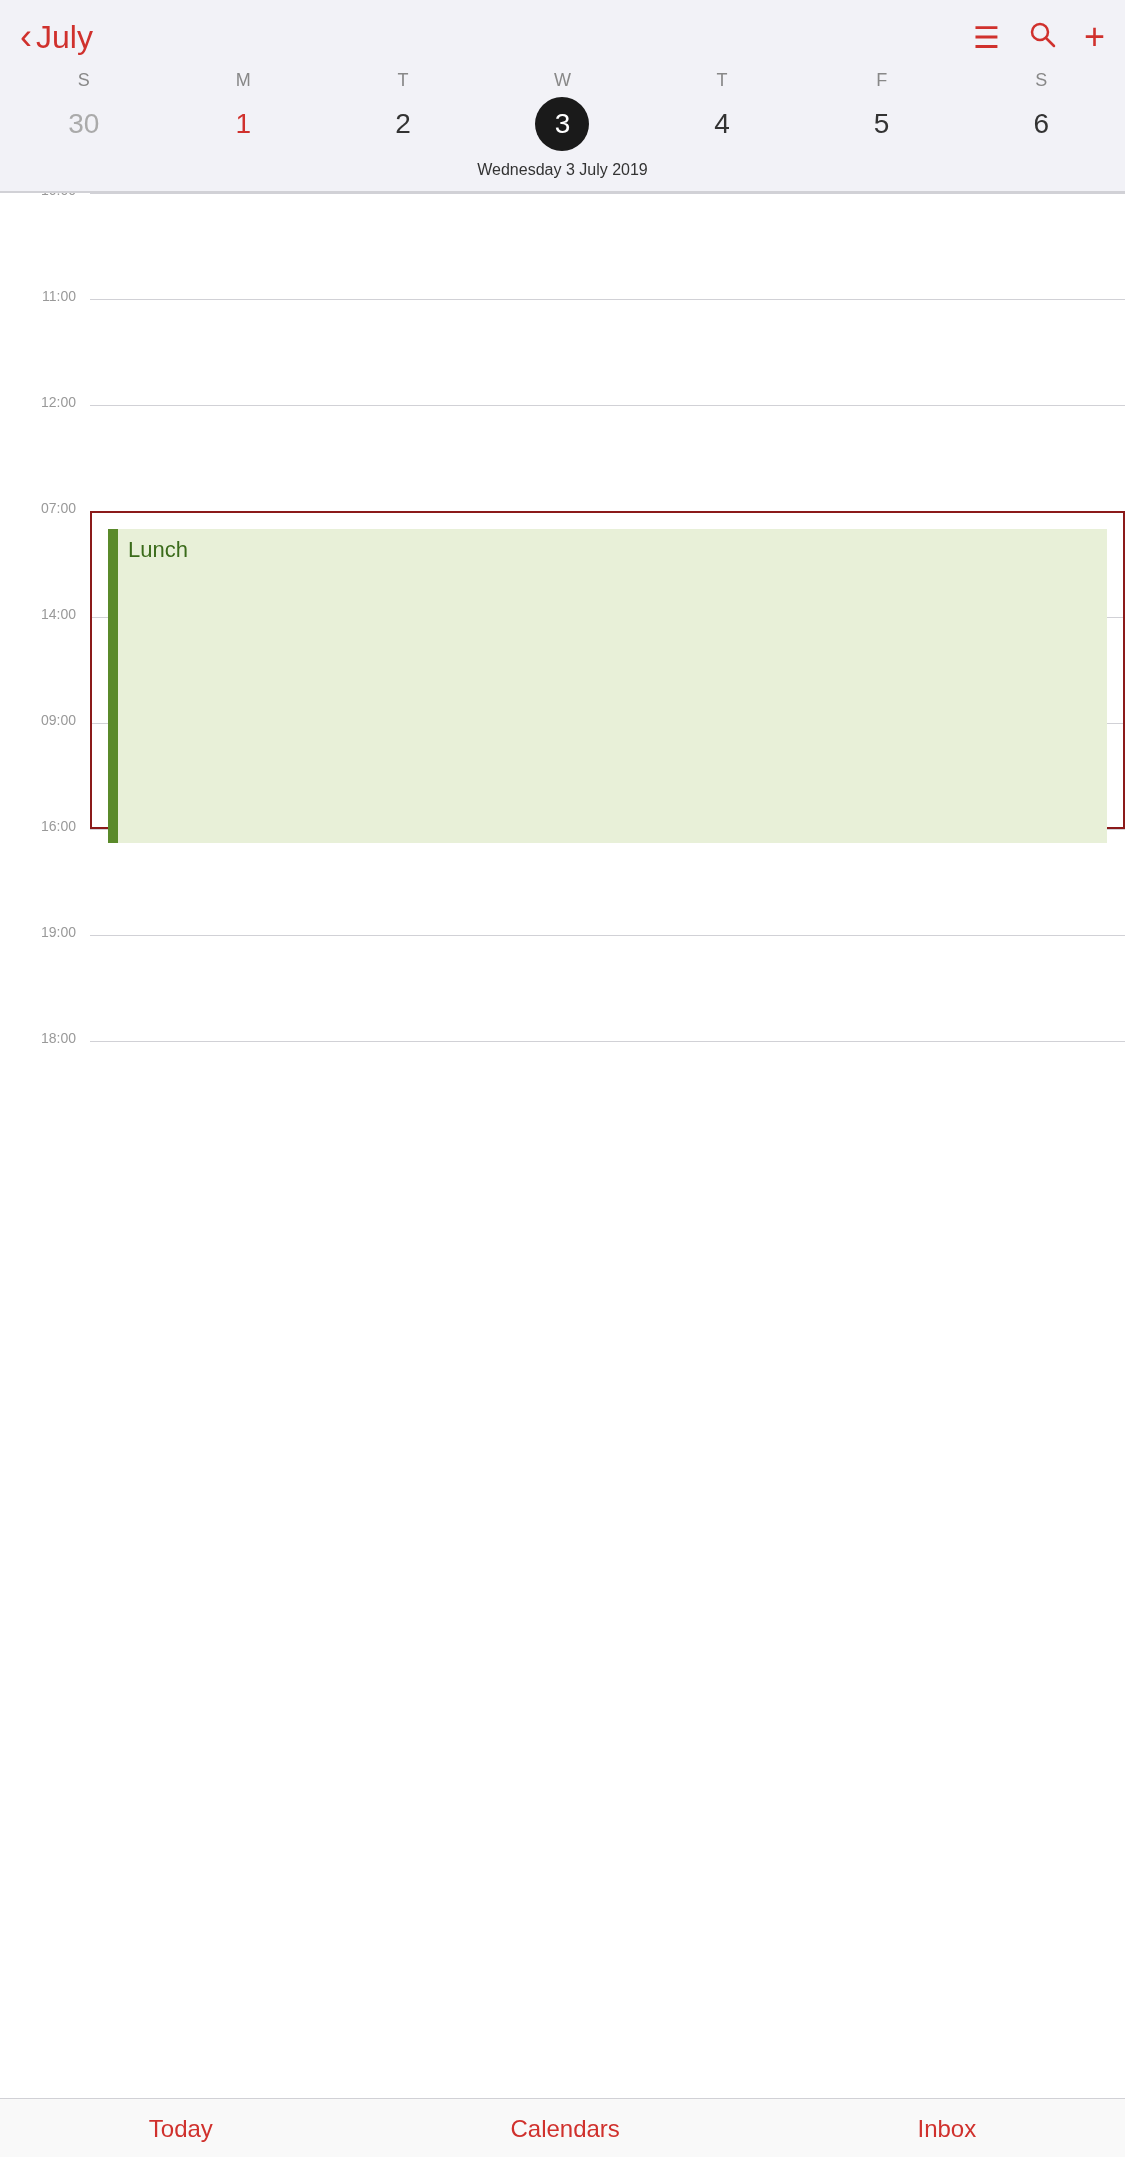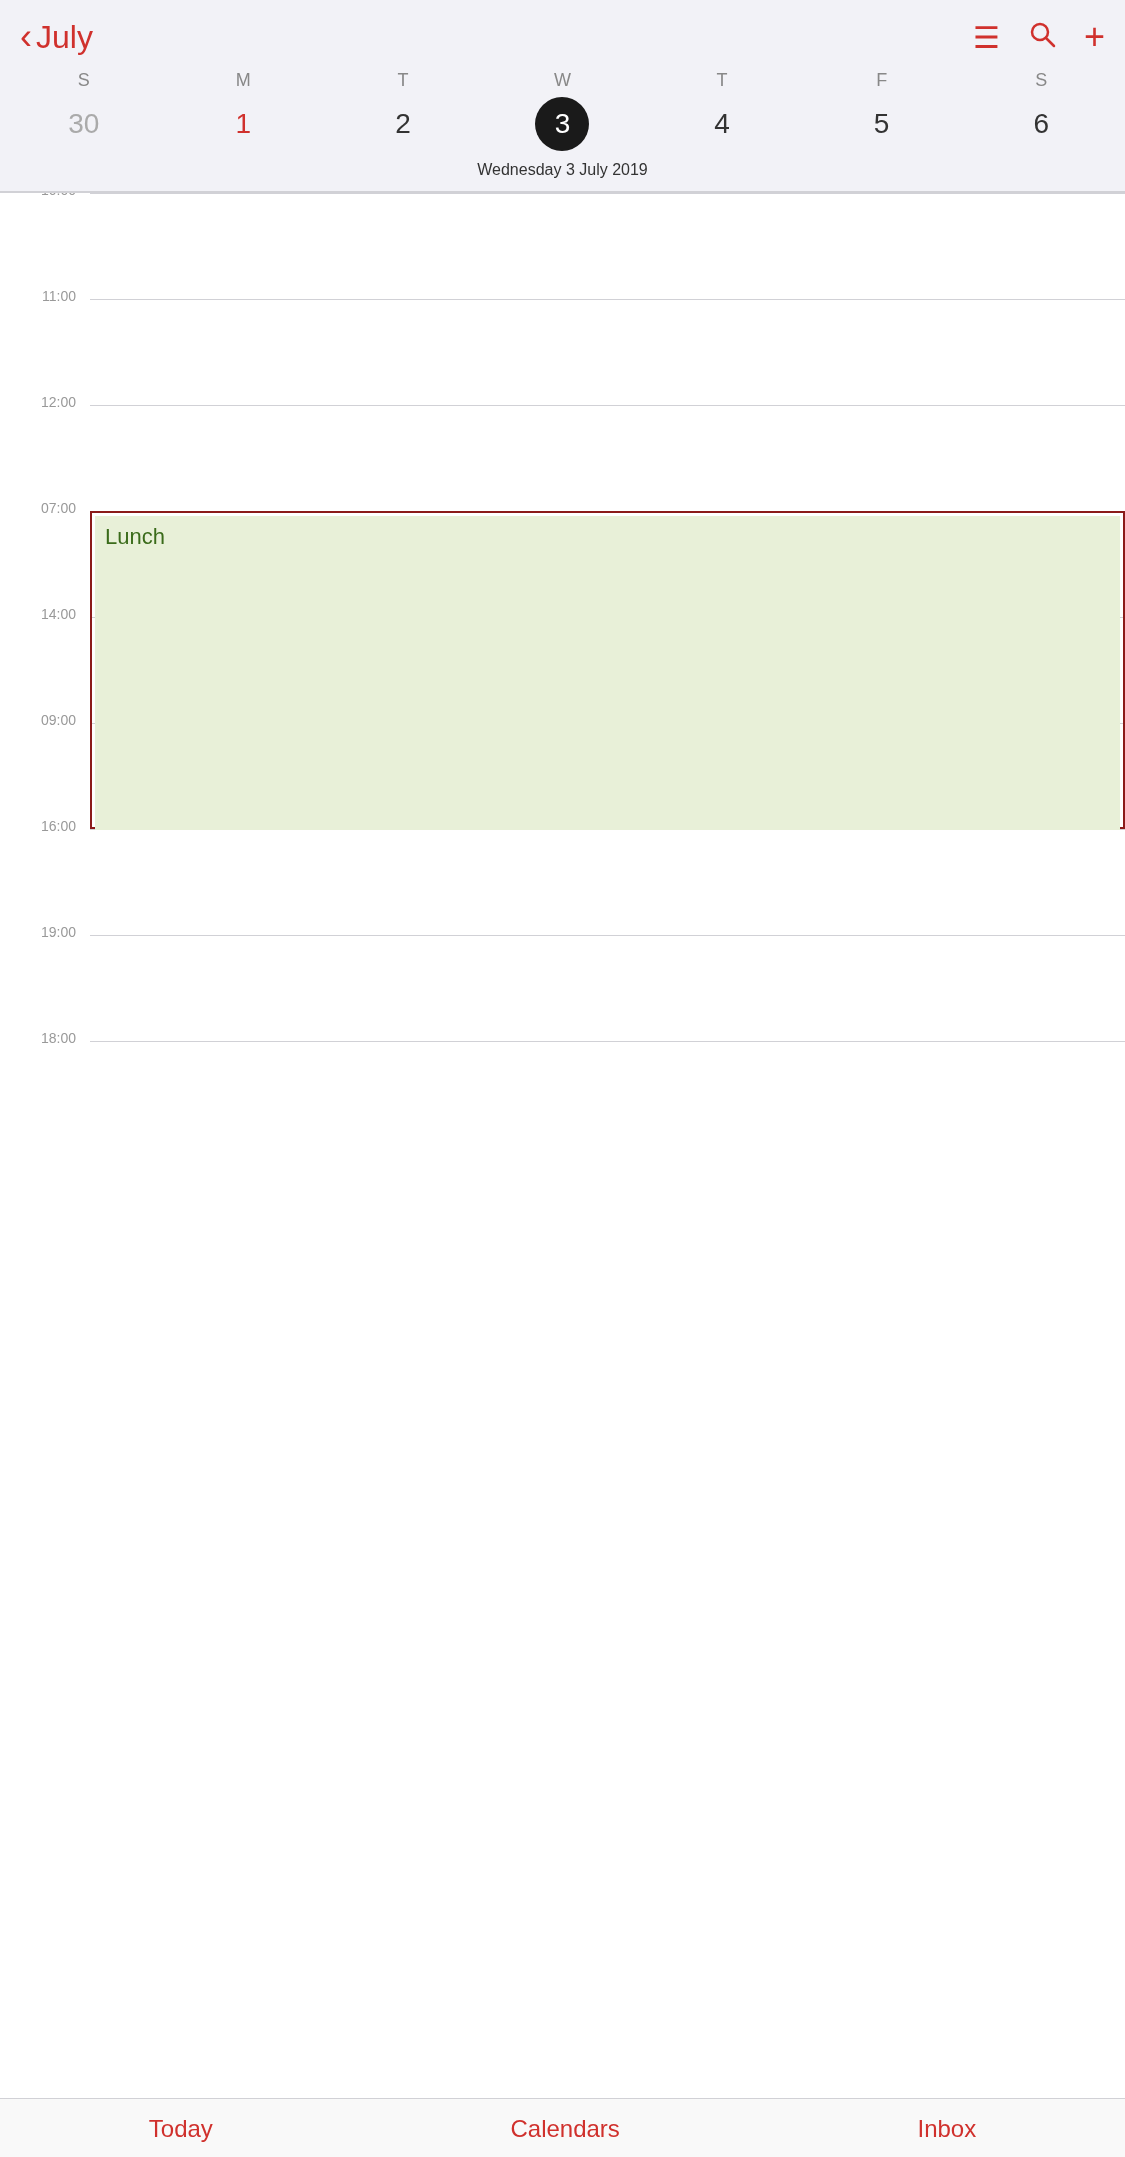--- a/index.html
+++ b/index.html
@@ -152,25 +152,24 @@
     .event-container {
       position: absolute;
       left: 90px;
       right: 0;
       border: 2.5px solid #8b1a1a;
       background: transparent;
     }
 
     .event-inner {
       background: #e8f0d8;
-      margin: 3px;
+      margin: 16px;
       position: relative;
       height: 100%;
       display: flex;
-      flex-direction: column;
     }
 
     .event-bar {
       width: 10px;
       background: #5a8a2a;
       flex-shrink: 0;
     }
 
     .event-text {
       padding: 8px 10px;

